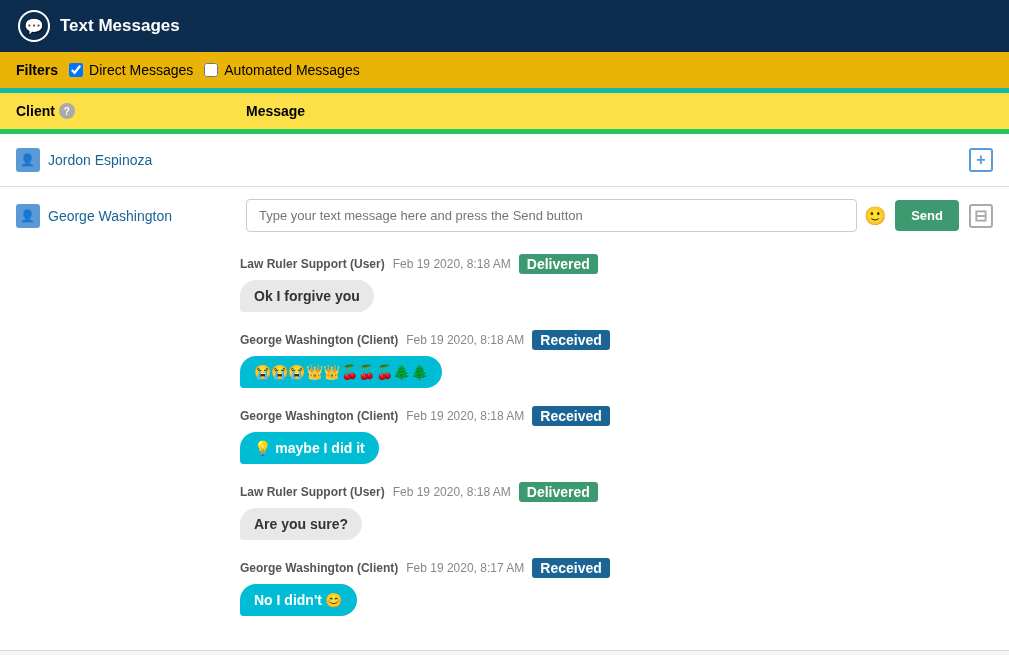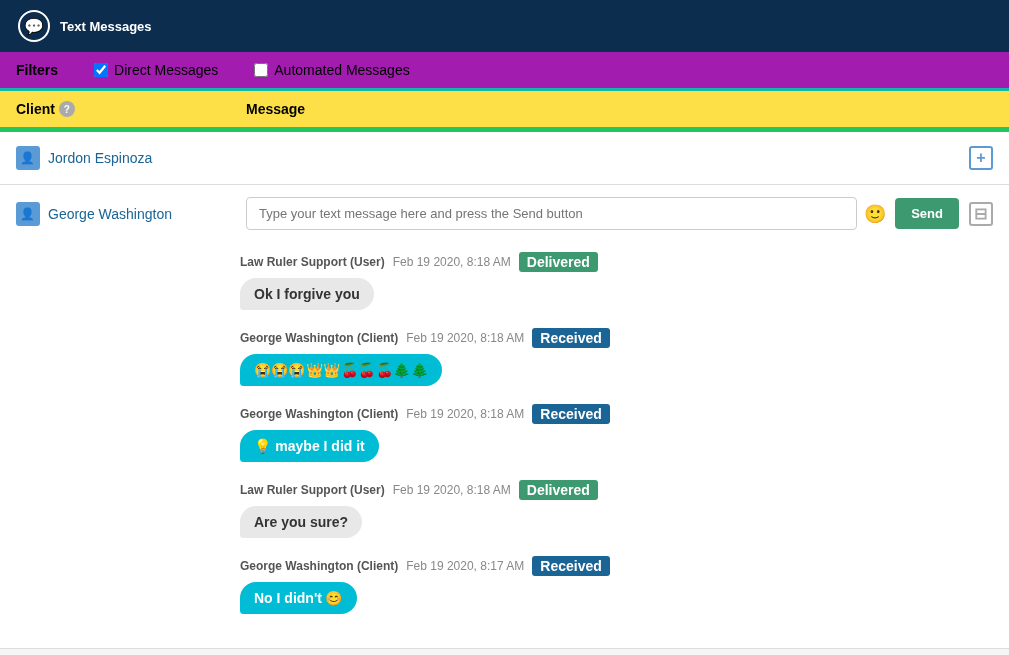--- a/index.html
+++ b/index.html
@@ -15,30 +15,30 @@
       gap: 10px;
       height: 52px;
     }
     .header-icon {
       width: 32px; height: 32px;
       border: 2px solid white;
       border-radius: 50%;
       display: flex; align-items: center; justify-content: center;
       font-size: 16px;
     }
-    .header-title { font-size: 13px; font-weight: bold; }
+    .header-title { font-size: 17px; font-weight: bold; }
 
     
     .filters-bar {
-      background: #a21caf;
+      background: #eab308;
       padding: 10px 16px;
       display: flex;
       align-items: center;
-      gap: 36px;
-      border-bottom: 3px solid #14b8a6;
+      gap: 11px;
+      border-bottom: 5px solid #14b8a6;
     }
     .filters-label { font-weight: bold; font-size: 14px; }
     .filter-item {
       display: flex; align-items: center; gap: 6px;
       font-size: 14px; cursor: pointer;
     }
     .filter-item input[type=checkbox] { width: 14px; height: 14px; cursor: pointer; }
 
     
     .table-header {

